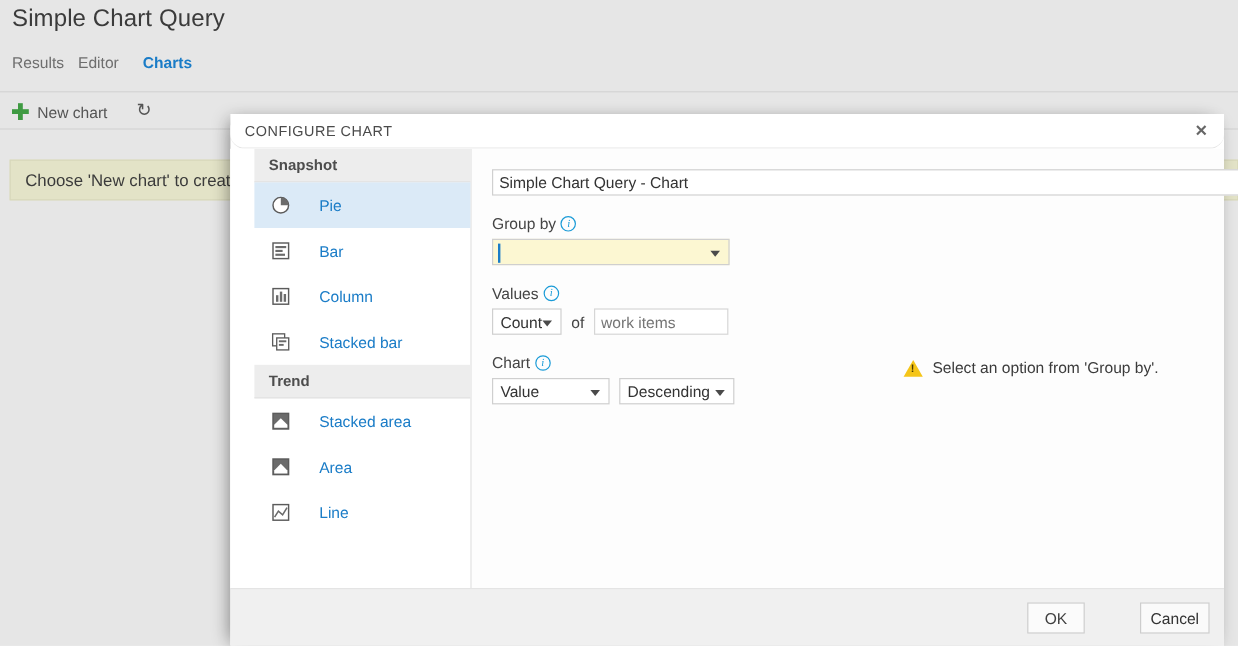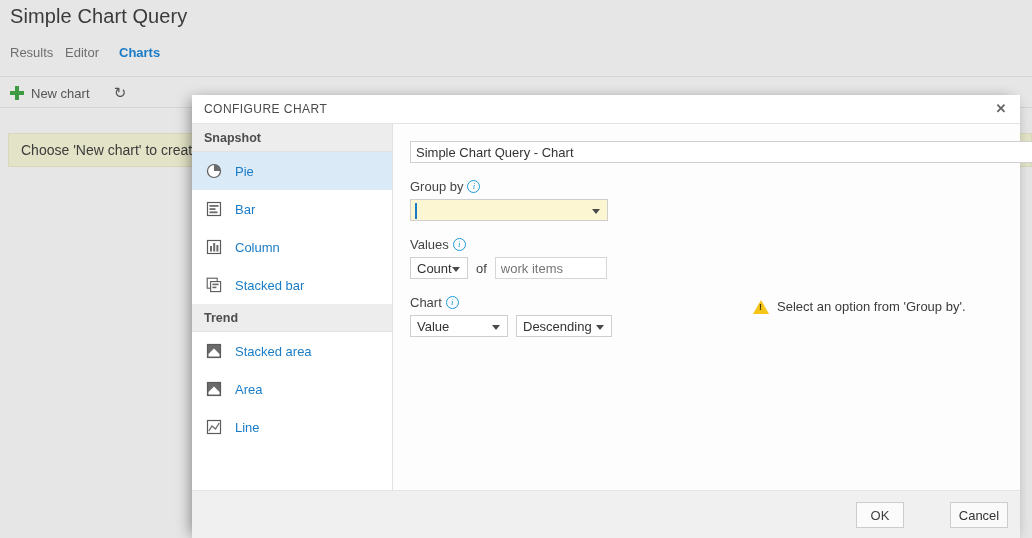--- a/index.html
+++ b/index.html
@@ -67,48 +67,49 @@
   
   #dialog {
     position: absolute; left: 192px; top: 95px;
     width: 828px; height: 443px;
     background: #fff;
     box-shadow: -6px 0 14px -4px rgba(0,0,0,.30), 0 4px 14px -4px rgba(0,0,0,.25);
   }
   #dialog-header {
     position: relative; height: 29px; border-bottom: 1px solid #e4e4e4;
     background: #fff;
+    border-radius: 12px;
   }
   #dialog-title {
     position: absolute; left: 12px; top: 7px;
     font-size: 12px; color: #4a4a4a; letter-spacing: .45px;
   }
   #dialog-close {
     position: absolute; right: 10px; top: 5px;
     width: 18px; height: 18px; line-height: 18px; text-align: center;
     font-size: 13px; color: #666; cursor: pointer; font-weight: bold;
   }
 
   #dialog-body {
     position: absolute; left: 0; top: 29px; right: 0; bottom: 48px;
     display: flex; background: #fdfdfd;
   }
 
   
   #type-list {
     width: 201px; border-right: 1px solid #e2e2e2;
-    background: #fff; flex: none;
+    background: #fff; flex: none; padding-left: 20px;
   }
   .group-header {
     height: 28px; background: #ededed; border-bottom: 1px solid #e2e2e2;
     display: flex; align-items: center; padding-left: 12px;
     font-size: 12.5px; font-weight: bold; color: #4d4d4d;
   }
   .type-item {
-    height: 38px; display: flex; align-items: center; gap: 13px;
+    height: 38px; display: flex; align-items: center; gap: 24px;
     padding-left: 14px; cursor: pointer; font-size: 13px; color: #1a7cc7;
   }
   .type-item.selected { background: #dbeaf7; }
   .ti-ico { width: 16px; height: 16px; flex: none; display: block; }
 
   
   #form-pane { flex: 1; position: relative; padding: 17px 0 0 17px; }
 
   #chart-title-input {
     display: block; width: 648px; height: 22px;

